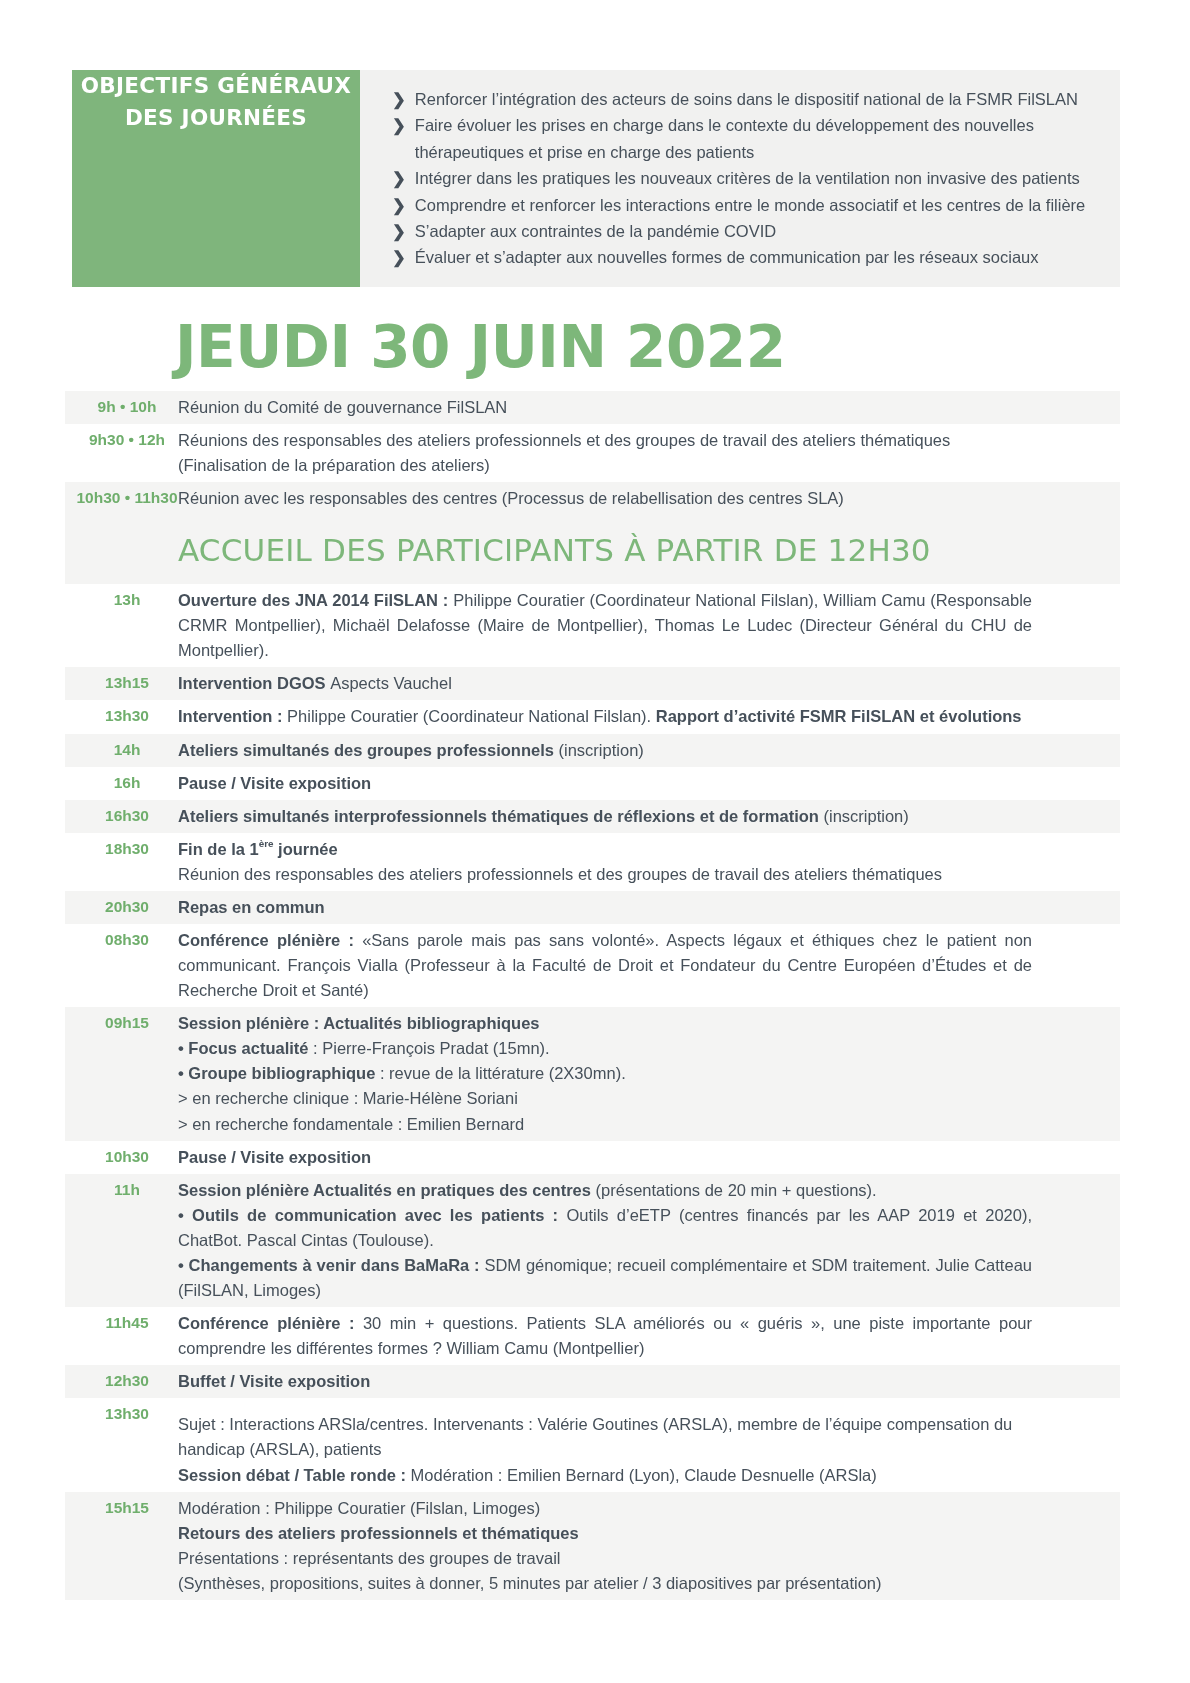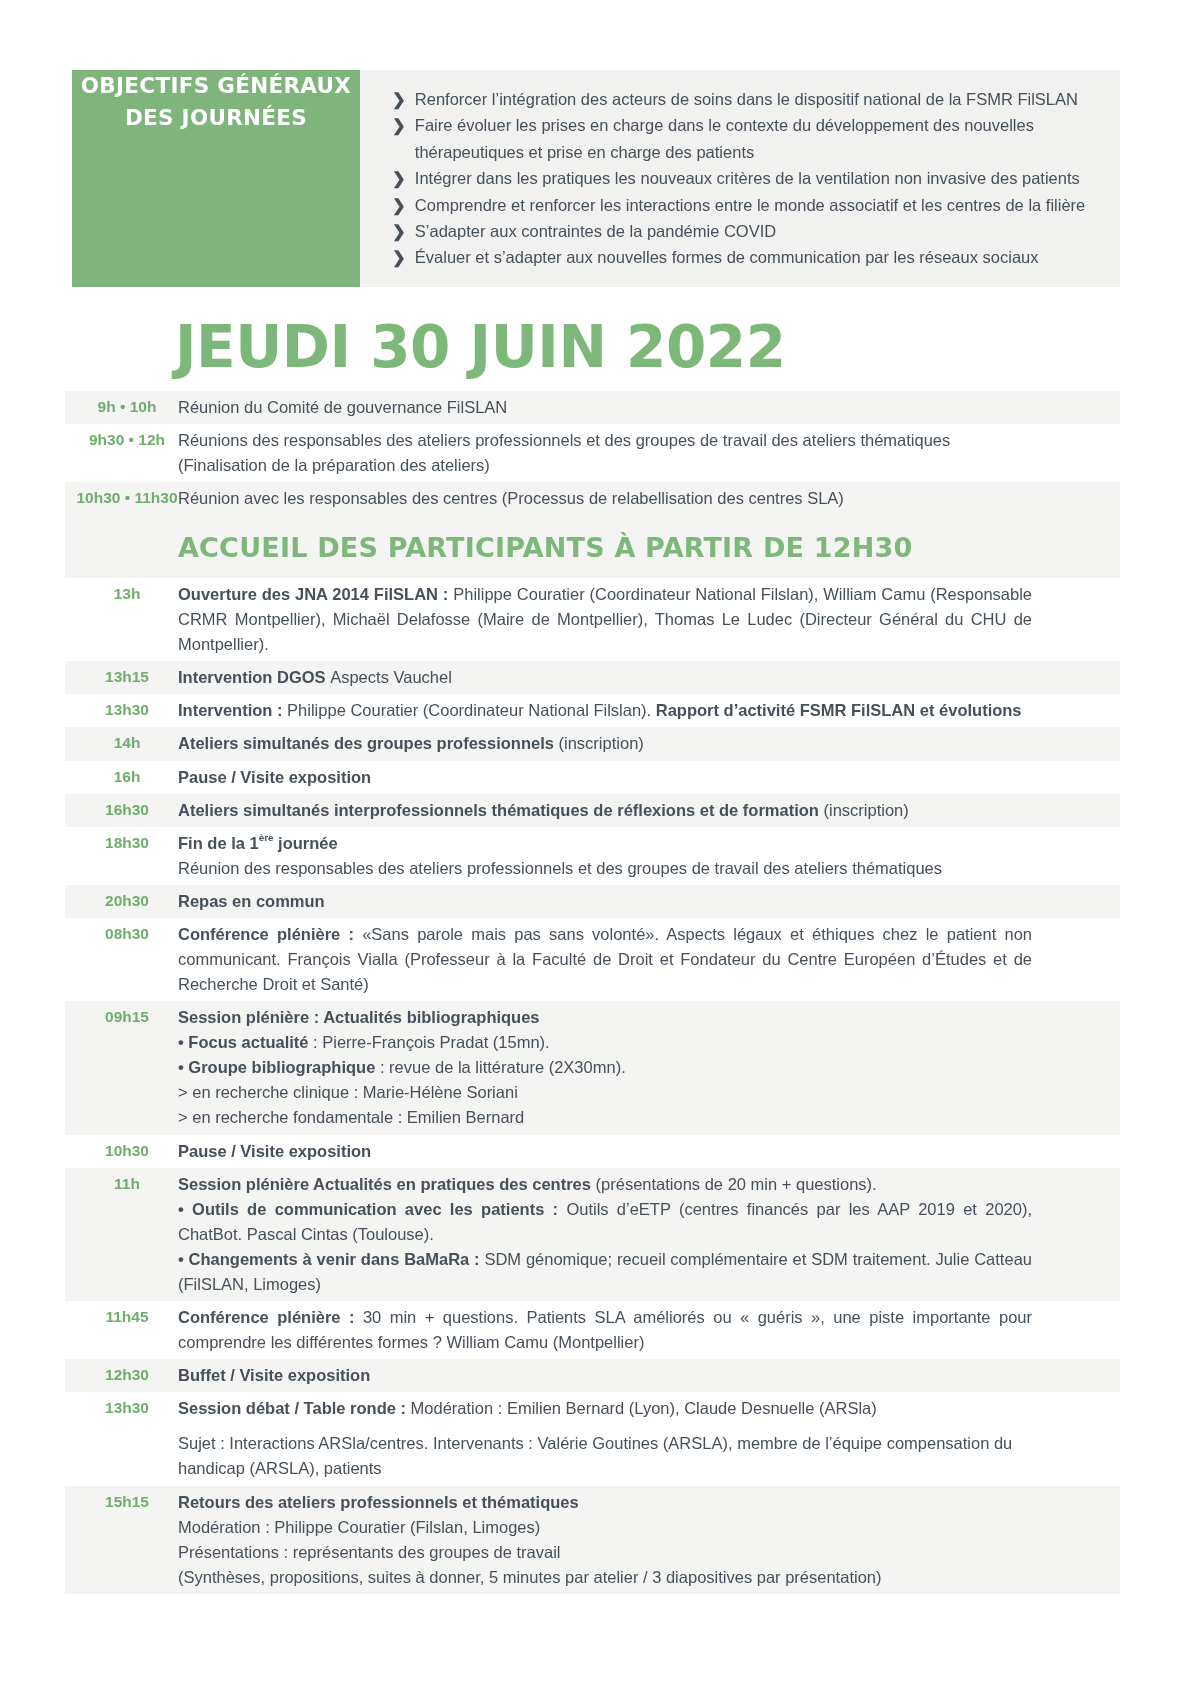--- a/index.html
+++ b/index.html
@@ -36,21 +36,21 @@
     flex:0 0 102px;padding-left:11px;padding-top:3px;
     font-weight:700;color:#6fae6c;font-size:15.5px;white-space:nowrap;text-align:center;
   }
   .desc{flex:1;padding-right:88px;font-size:16.5px;line-height:1.52;}
   .line{min-height:1.3em;}
   .line.mt{margin-top:10px;}
   .row.justify .line{text-align:justify;}
   .b{font-weight:700;}
   sup.seg{font-size:60%;position:relative;top:-1px;vertical-align:super;font-weight:bold;}
   .accueil{
-    color:#7db77a;font-weight:700;font-size:27px;margin:16px 0 6px;
+    color:#7db77a;font-weight:400;font-size:31px;margin:16px 0 6px;
     font-family:"DejaVu Sans",sans-serif;letter-spacing:0.2px;
   }
 </style>
 </head>
 <body>
 
 <div class="page">
 
   <div class="header-wrap">
     <div class="obj-box">
@@ -201,29 +201,29 @@
           </div>
           <div class="row gray">
             <div class="time">12h30</div>
             <div class="desc">
               <div class="line"><span class="b">Buffet / Visite exposition</span></div>
             </div>
           </div>
           <div class="row white">
             <div class="time">13h30</div>
             <div class="desc">
+              <div class="line mt"><span>Sujet : Interactions ARSla/centres. Intervenants : Valérie Goutines (ARSLA), membre de l’équipe compensation du handicap (ARSLA), patients</span></div>
               <div class="line"><span class="b">Session débat / Table ronde : </span><span>Modération : Emilien Bernard (Lyon), Claude Desnuelle (ARSla)</span></div>
-              <div class="line mt"><span>Sujet : Interactions ARSla/centres. Intervenants : Valérie Goutines (ARSLA), membre de l’équipe compensation du handicap (ARSLA), patients</span></div>
             </div>
           </div>
           <div class="row gray">
             <div class="time">15h15</div>
             <div class="desc">
+              <div class="line"><span>Modération : Philippe Couratier (Filslan, Limoges)</span></div>
               <div class="line"><span class="b">Retours des ateliers professionnels et thématiques</span></div>
-              <div class="line"><span>Modération : Philippe Couratier (Filslan, Limoges)</span></div>
               <div class="line"><span>Présentations : représentants des groupes de travail</span></div>
               <div class="line"><span>(Synthèses, propositions, suites à donner, 5 minutes par atelier / 3 diapositives par présentation)</span></div>
             </div>
           </div>
           <div class="row white"></div>
         </div>
     </section>
 
   </div>
 </div>

